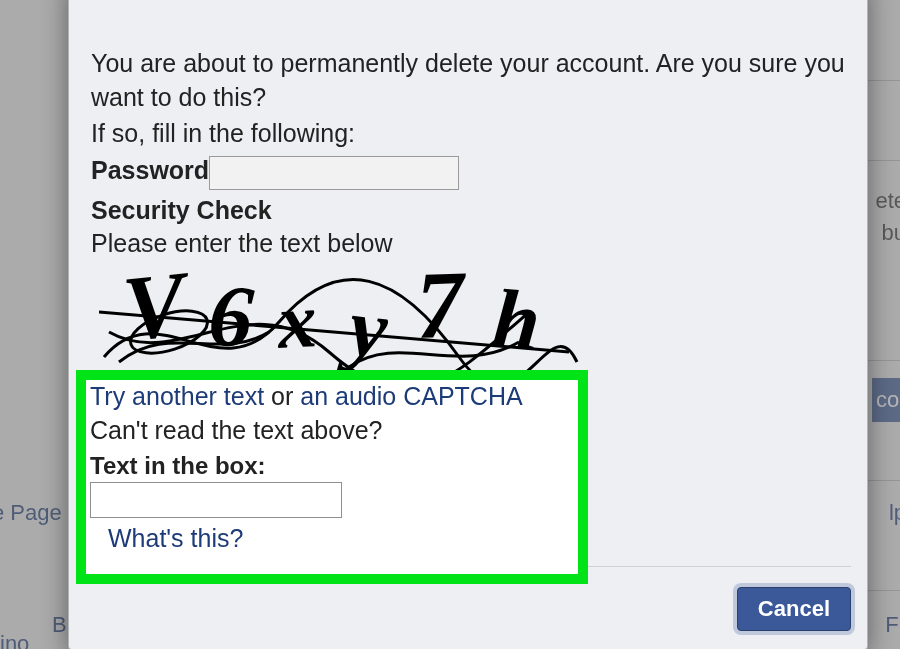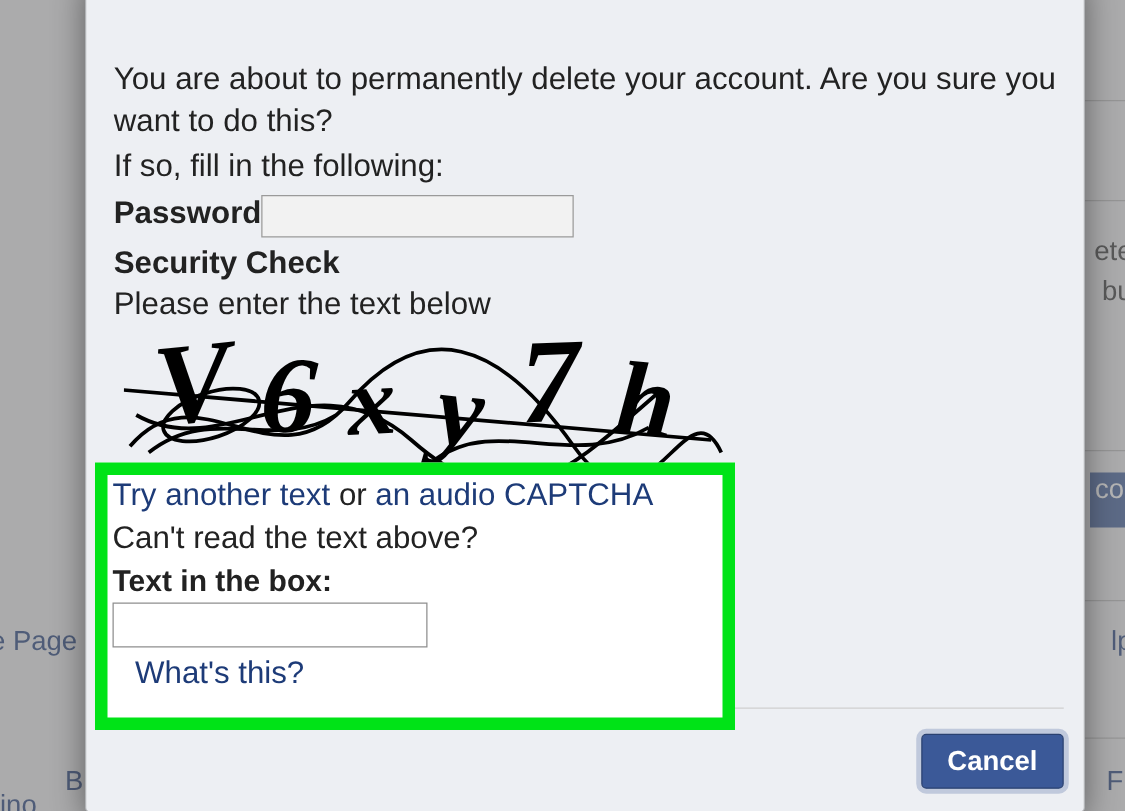--- a/index.html
+++ b/index.html
@@ -37,20 +37,21 @@
   }
   .bg-button-strip {
     position: absolute;
     right: 0;
     width: 28px;
     height: 44px;
     background: #3b5998;
     color: #fff;
     font-size: 22px;
     display: flex;
+    align-items: center;
     padding-left: 4px;
     overflow: hidden;
   }
   .modal {
     position: absolute;
     left: 68px;
     top: -20px;
     width: 800px;
     height: 670px;
     background: #edeff3;

